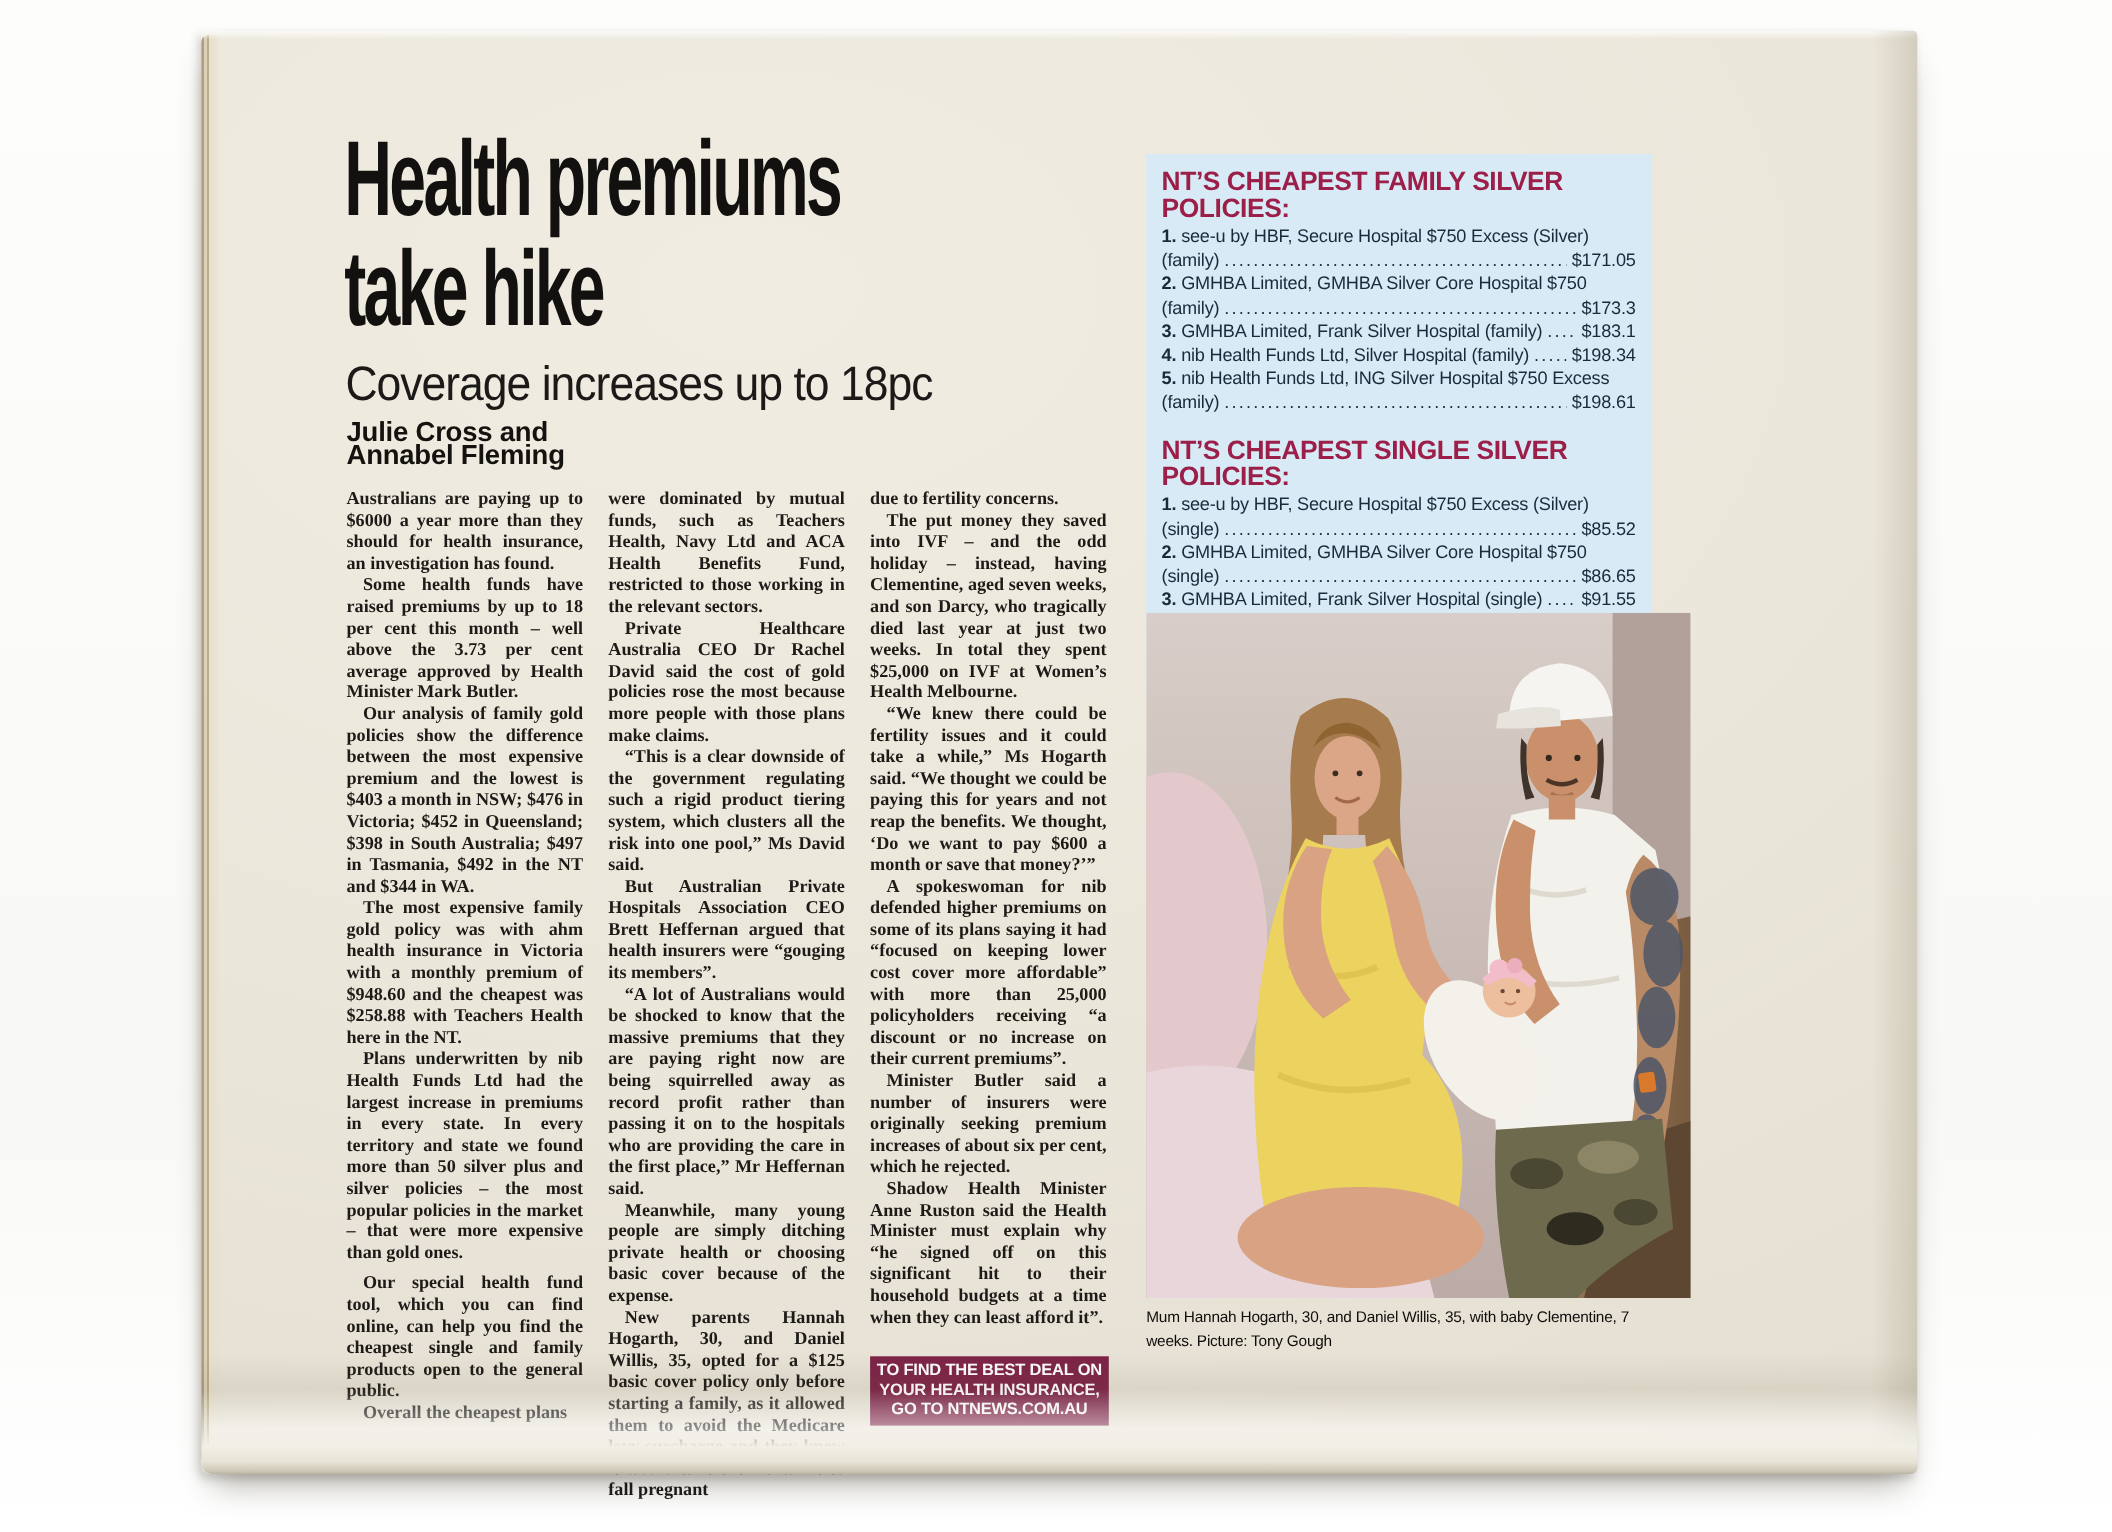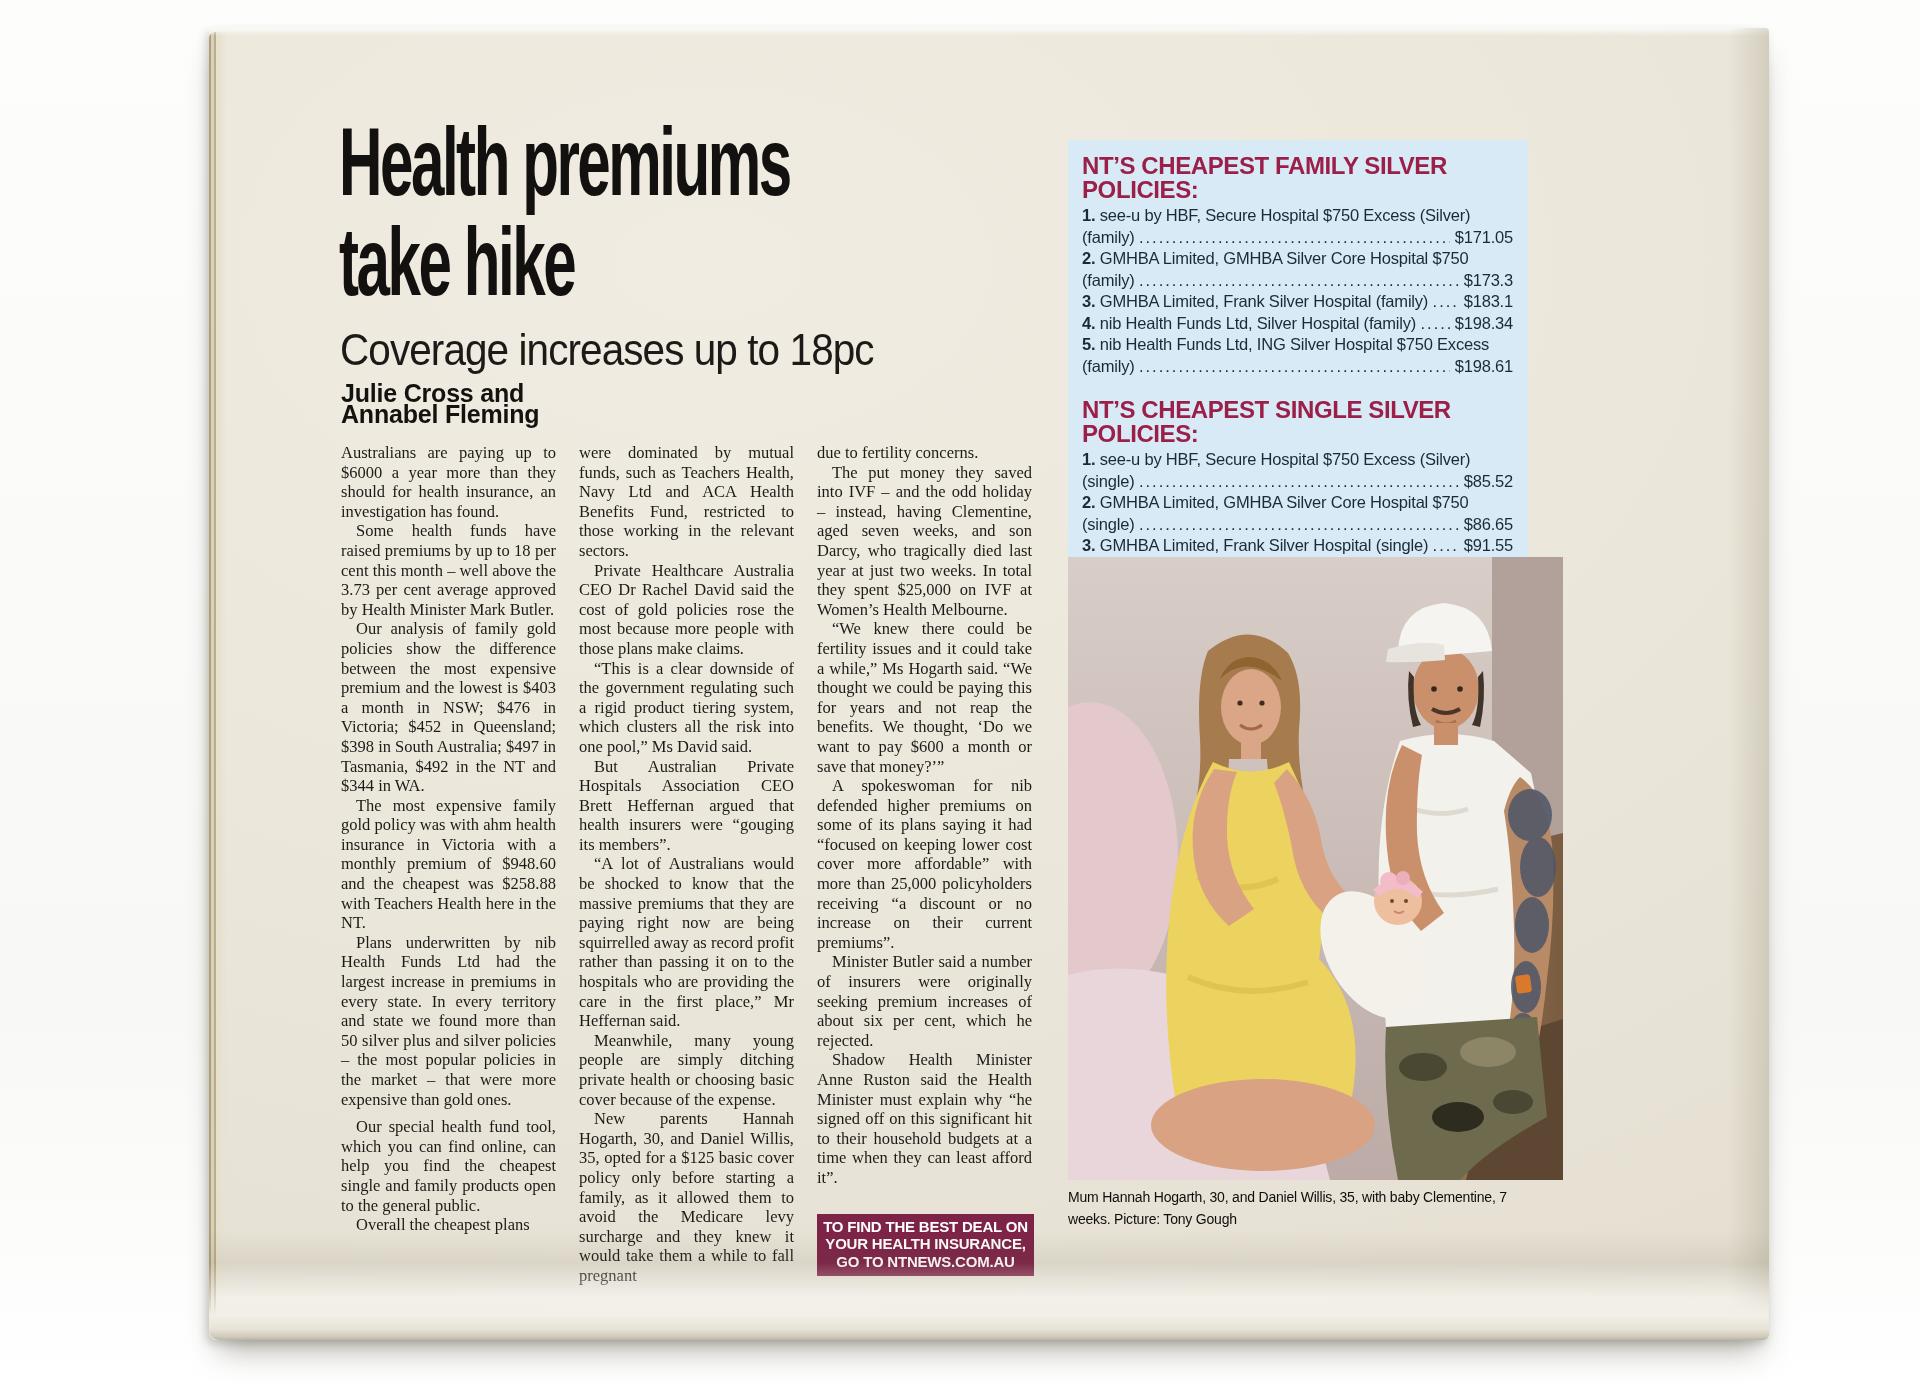--- a/index.html
+++ b/index.html
@@ -5,21 +5,21 @@
   * { margin:0; padding:0; box-sizing:border-box; }
   html,body { width:1920px; height:1393px; background:#fcfcfb; overflow:hidden; }
   .stage { position:relative; width:1920px; height:1393px;
     background:linear-gradient(180deg,#fdfdfc 0%,#f8f8f6 72%,#ffffff 100%);
     font-family:"Liberation Sans",sans-serif; }
 
   
   .paper { position:absolute; left:183px; top:28px; width:1560px; height:1312px;
     background:radial-gradient(125% 95% at 32% 18%, #f0ece1 0%, var(--paper,#ebe7db) 48%, #e4dfd1 100%);
     border-radius:3px 4px 6px 8px;
-    box-shadow:-3px 4px 9px rgba(70,62,45,.22), 0 20px 28px -10px rgba(60,55,40,.38);margin-left:26px; }
+    box-shadow:-3px 4px 9px rgba(70,62,45,.22), 0 20px 28px -10px rgba(60,55,40,.38); }
   .left-edge { position:absolute; left:0; top:4px; width:18px; height:1300px; pointer-events:none;
     background:linear-gradient(90deg,#a4916e 0 2px,#d8cdb2 2px 5px,#b3a27f 5px 7px,#e6e0cd 7px 11px,rgba(230,224,205,0) 100%);
     border-radius:6px 0 0 8px; opacity:.85; }
   .right-curl { position:absolute; right:0; top:0; width:46px; height:100%; pointer-events:none;
     background:linear-gradient(270deg, rgba(150,140,115,.28) 0, rgba(0,0,0,0) 90%);
     border-radius:0 4px 6px 0; }
   .fold-band { position:absolute; left:0; bottom:0; width:100%; height:110px; pointer-events:none;
     background:linear-gradient(180deg, rgba(0,0,0,0) 0%, rgba(110,100,78,.10) 30%,
       rgba(255,255,255,.50) 62%, #f2efe6 78%, #e7e3d6 90%, #cfcaba 97%, #b9b4a4 100%);
     border-radius:0 0 6px 10px; }
@@ -34,21 +34,21 @@
     line-height:46px; font-weight:400; letter-spacing:-1px; transform:scaleX(.92);
     transform-origin:0 0; white-space:nowrap; }
   .byline { position:absolute; left:132px; top:355px; font-size:25px; font-weight:bold;
     line-height:21px; letter-spacing:-.2px; color:#14120f; }
 
   
   .columns { position:absolute; left:132px; top:415px; width:692px; display:flex; gap:23px;
     font-family:"Liberation Serif",serif; font-size:16.5px; line-height:19.6px;
     color:#1d1b18; text-align:justify; }
   .col { width:215px; hyphens:auto; -webkit-hyphens:auto; }
-  .col p { text-indent:15px; }
+  .col p { text-indent:15px;font-weight:bold; }
   .col p.noindent { text-indent:0; }
   .col p.gap { margin-top:8px; }
 
   
   .promo { width:217px; min-height:59px; margin-top:26px; background:var(--promo-bg,#7d2347);
     color:#ffffff; font-weight:bold; font-family:"Liberation Sans",sans-serif;
     font-size:15px; line-height:17.5px; text-align:center; padding:4px 4px 6px;
     letter-spacing:-.2px; }
 
   

